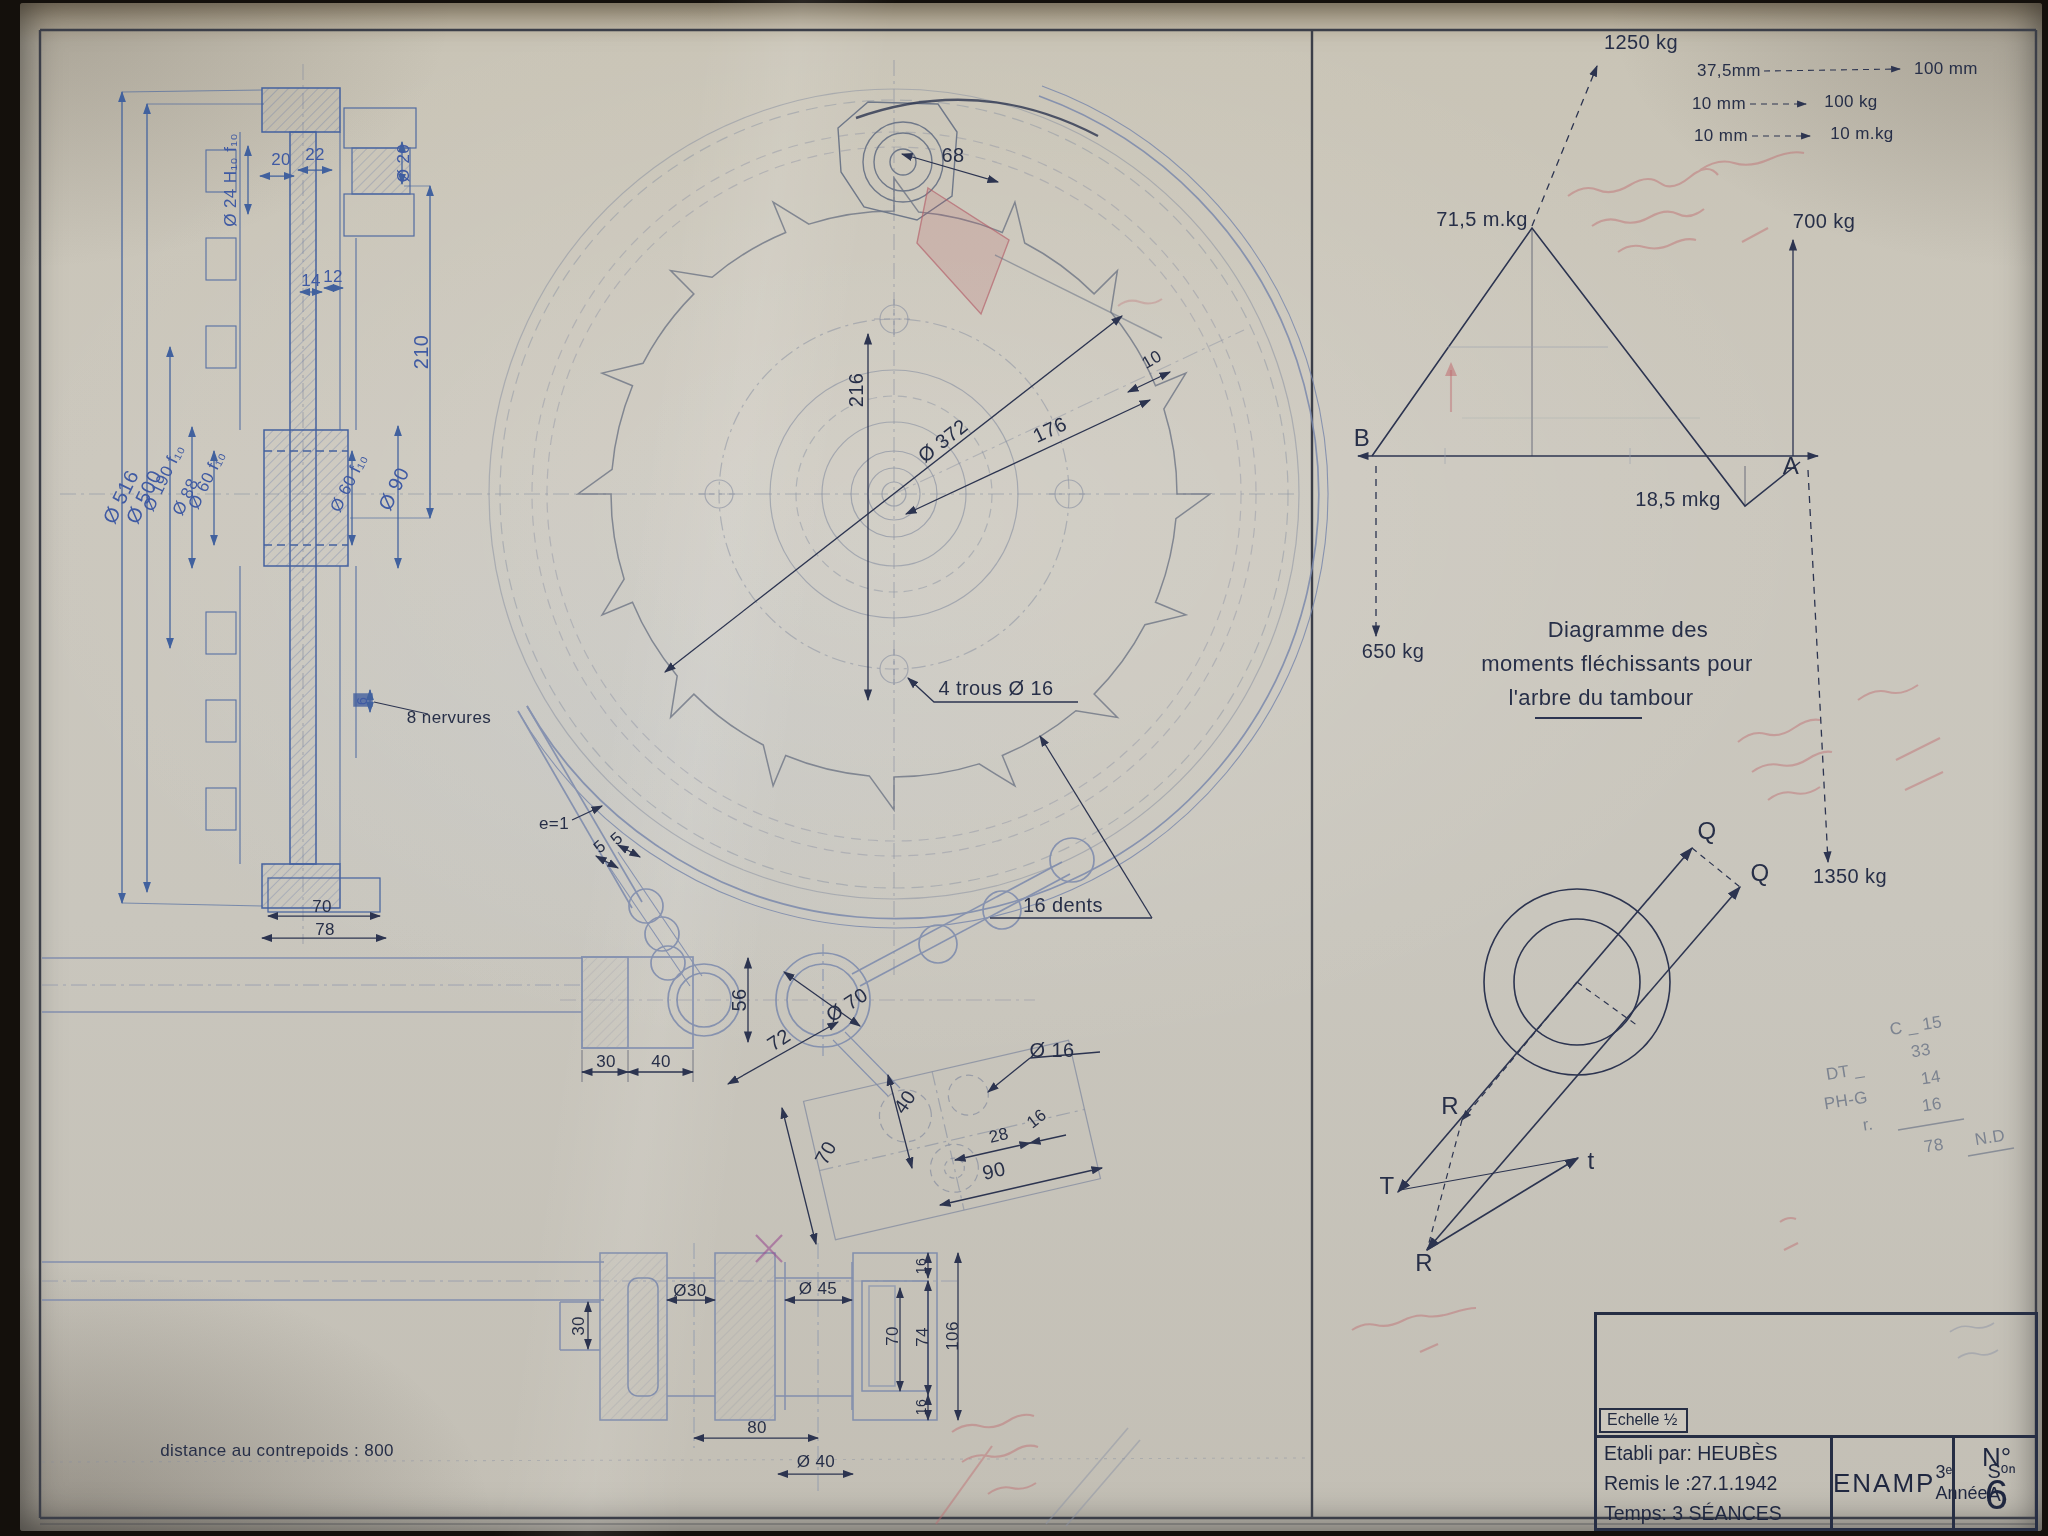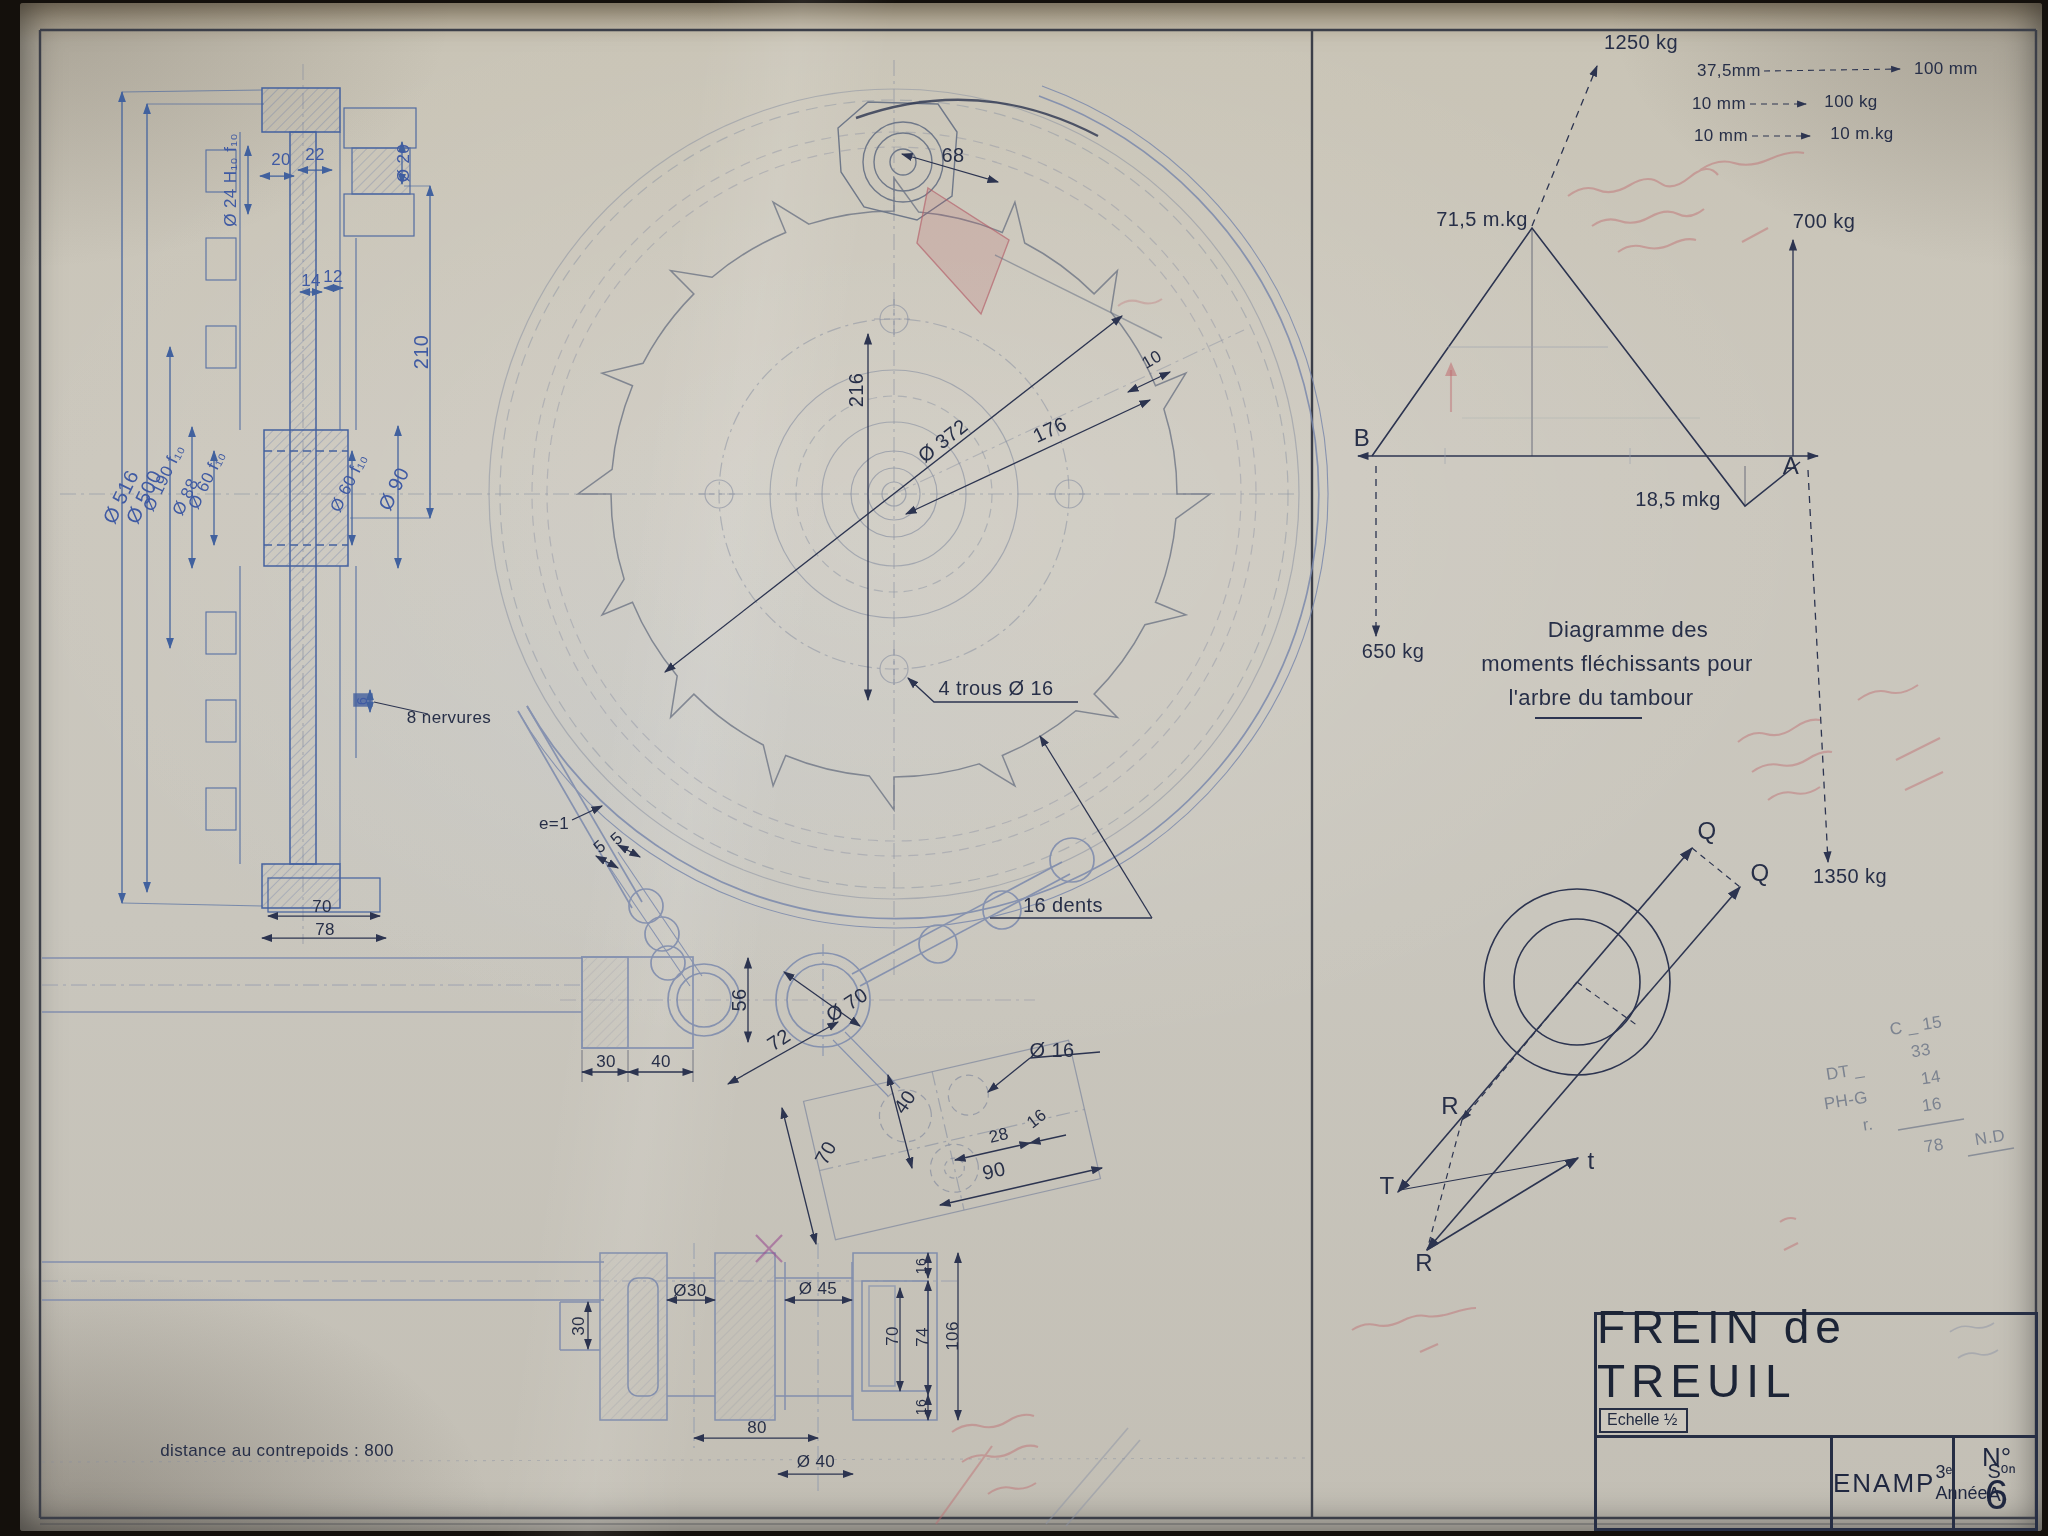--- a/index.html
+++ b/index.html
@@ -448,23 +448,27 @@
   <div class="lbl pencil s" style="left:1845px;top:1072px;--r:-9deg">DT _</div>
   <div class="lbl pencil s" style="left:1921px;top:1051px;--r:-9deg">33</div>
   <div class="lbl pencil s" style="left:1846px;top:1101px;--r:-9deg">PH-G</div>
   <div class="lbl pencil s" style="left:1931px;top:1078px;--r:-9deg">14</div>
   <div class="lbl pencil s" style="left:1868px;top:1125px;--r:-9deg">r.</div>
   <div class="lbl pencil s" style="left:1932px;top:1105px;--r:-9deg">16</div>
   <div class="lbl pencil s" style="left:1934px;top:1146px;--r:-9deg">78</div>
   <div class="lbl pencil s" style="left:1990px;top:1138px;--r:-9deg">N.D</div>
 
   <div class="tb">
-    <div class="tb-title">FREIN de TREUIL</div>
     <div class="tb-scale">Echelle ½</div>
     <div class="tb-div"></div>
+    <div class="tb-c1">
+      <div>Etabli par: HEUBÈS</div>
+      <div>Remis le :27.1.1942</div>
+      <div>Temps: 3 SÉANCES</div>
+    </div>
     <div class="tb-c2">
       <div style="font-size:26px;letter-spacing:2px">ENAMP</div>
       <div style="font-size:18px">3ᵉ Année</div>
       <div style="font-size:20px">Sᵒⁿ A</div>
     </div>
     <div class="tb-c3">
       <div style="font-size:26px;margin-top:4px">N°</div>
       <div style="font-size:42px;line-height:44px">6</div>
     </div>
   </div>

